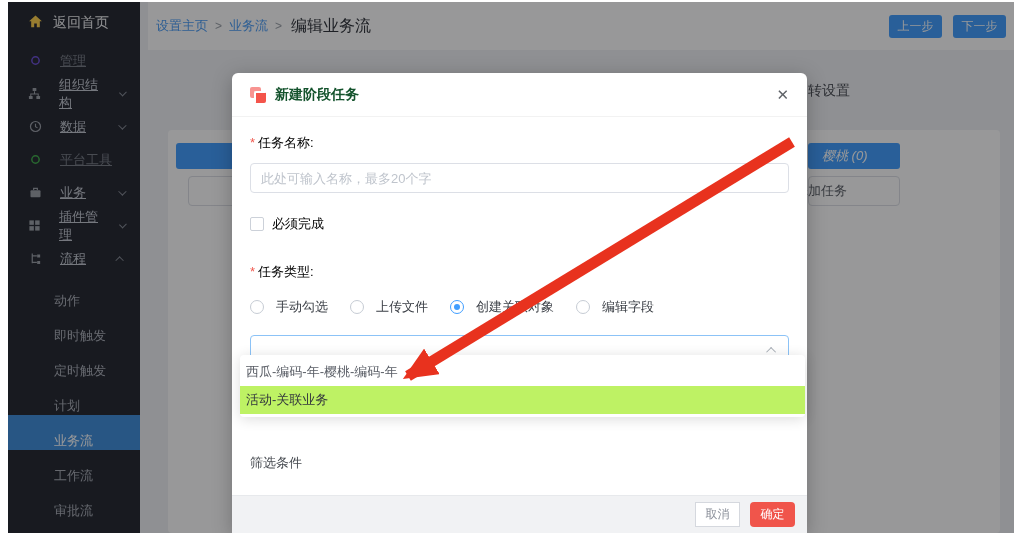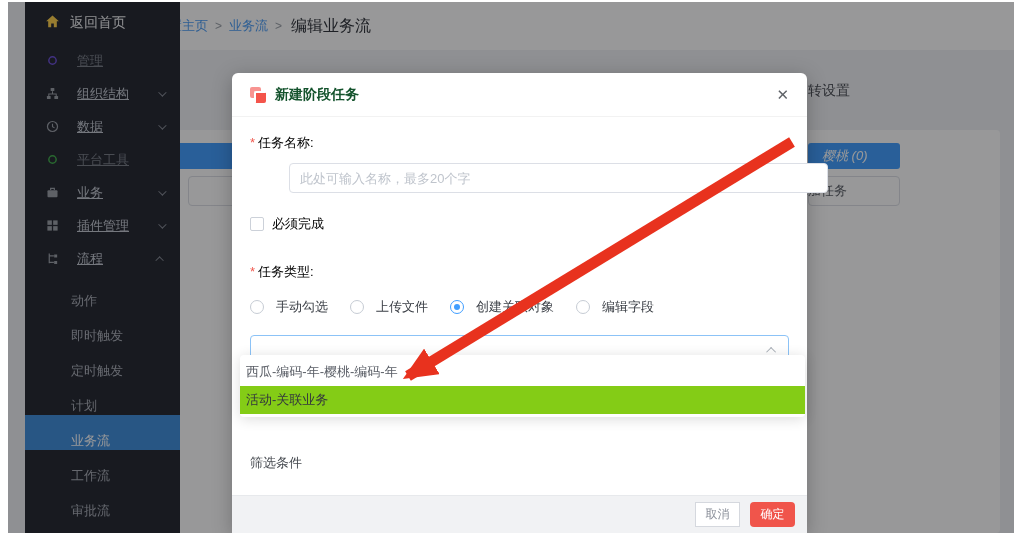--- a/index.html
+++ b/index.html
@@ -2,21 +2,21 @@
 <html><head>
 <meta charset="utf-8">
 <style>
   * { margin:0; padding:0; box-sizing:border-box; }
   html,body { width:1024px; height:535px; background:#fff; overflow:hidden;
     font-family:"Liberation Sans","DejaVu Sans",sans-serif; }
   #app { position:absolute; left:8px; top:2px; width:1006px; height:531px;
     background:#f0f2f5; overflow:hidden; }
 
   
-  .sidebar { position:absolute; left:17px; top:0; width:155px; height:100%;
+  .sidebar { position:absolute; left:0; top:0; width:132px; height:100%;
     background:#232730; z-index:10; }
   .sb-home { height:42px; display:flex; align-items:center; gap:10px;
     padding-left:20px; color:#f0f1f3; font-size:14px; cursor:pointer; }
   .sb-item { height:33px; display:flex; align-items:center; gap:18px;
     padding-left:20px; color:#c3c8d1; font-size:13px; cursor:pointer;text-decoration:underline; }
   .sb-item.section { color:#787d86; }
   .sb-item .ic { width:14px; height:14px; display:flex; align-items:center; justify-content:center; }
   .chev { width:6px; height:6px; border-right:1.5px solid #868b94;
     border-bottom:1.5px solid #868b94; margin-left:auto; margin-right:16px; }
   .chev.down { transform:rotate(45deg) translateY(-2px); }
@@ -68,41 +68,41 @@
     background:#f89491; border-radius:2px; }
   .m-ticon .b2 { position:absolute; right:0; bottom:0; width:12px; height:12px;
     background:#f4544b; border-radius:2px; border-left:2px solid #fff; border-top:2px solid #fff; }
   .m-title { margin-left:9px; font-size:14px; color:#14532d; font-weight:700; }
   .m-close { margin-left:auto; font-size:15px; color:#5f6368; cursor:pointer; }
   .m-body { position:relative; padding:16px 18px 0 18px; }
   .req { color:#f05a50; margin-right:3px; font-size:13px; }
   .f-label { font-size:13px; color:#000000; }
   .t-input { margin-top:11px; width:100%; height:30px; border:1px solid #dcdfe6;
     border-radius:4px; padding:0 10px; font-size:13px; color:#333; outline:none;
-    font-family:"Liberation Sans",sans-serif;margin-left:39px; }
+    font-family:"Liberation Sans",sans-serif; }
   .t-input::placeholder { color:#bfc4cc; }
   .chk-row { margin-top:22px; display:flex; align-items:center; gap:8px; cursor:pointer; }
   .chk-box { width:14px; height:14px; border:1px solid #ccd1d9; border-radius:2px; background:#fff; }
   .type-label { margin-top:29px; }
   .radio-row { margin-top:17px; display:flex; align-items:center; gap:22px; }
   .radio { display:flex; align-items:center; gap:12px; cursor:pointer; font-size:13px; color:#3c4047; }
   .r-dot { width:14px; height:14px; border-radius:50%; border:1px solid #c6ccd4;
     background:#fff; position:relative; }
   .radio.sel .r-dot { border-color:#409eff; }
   .radio.sel .r-dot::after { content:""; position:absolute; left:3px; top:3px;
     width:6px; height:6px; border-radius:50%; background:#409eff; }
   .sel-box { margin-top:19px; height:31px; border:1px solid #8cc3f7; border-radius:4px;
     display:flex; align-items:center; padding:0 12px; cursor:pointer; }
   .sel-chev { margin-left:auto; width:7px; height:7px; border-right:1.5px solid #aab0b8;
     border-bottom:1.5px solid #aab0b8; transform:rotate(-135deg) translateY(-2px); }
   .dd-panel { position:absolute; left:8px; right:2px; top:238px; background:#fff;
     border-radius:4px; box-shadow:0 2px 14px rgba(0,0,0,.14); padding:3px 0; z-index:5; }
   .dd-opt { height:28px; display:flex; align-items:center; padding:0 6px;
     font-size:13px; color:#5a5e66; cursor:pointer; white-space:nowrap; }
-  .dd-opt.hl { background:#84cc16; color:#33373d; }
+  .dd-opt.hl { background:#bef264; color:#33373d; }
   .filter-title { margin-top:88px; font-size:13px; color:#45494f; }
   .add-filter { margin-top:36px; display:inline-block; font-size:13px;
     color:#2d8cf0; cursor:pointer; }
   .m-foot { position:absolute; left:0; right:0; bottom:0; height:38px;
     background:#f1f2f4; border-top:1px solid #e7e9ec; border-radius:0;
     display:flex; align-items:center; justify-content:flex-end; gap:10px; padding:0 12px; }
   .btn-cancel { width:45px; height:25px; background:#fff; border:1px solid #d5d8de;
     border-radius:0; color:#8a8f99; font-size:12px; cursor:pointer;
     font-family:"Liberation Sans",sans-serif; }
   .btn-ok { width:45px; height:25px; background:#f0554b; border:none;
@@ -229,20 +229,24 @@
         <span>审批流</span>
       </div>
   </nav>
 
   <header class="header">
     <span class="crumb-link">设置主页</span>
     <span class="crumb-sep">&gt;</span>
     <span class="crumb-link">业务流</span>
     <span class="crumb-sep">&gt;</span>
     <span class="crumb-cur">编辑业务流</span>
+    <div class="hdr-btns">
+      <button class="hdr-btn">上一步</button>
+      <button class="hdr-btn">下一步</button>
+    </div>
   </header>
 
   <div class="content">
     <span class="bg-heading">转设置</span>
     <div class="card">
       <div class="tab-blue left"></div>
       <div class="btn-ghost left"></div>
       <div class="tab-blue right">
         <span>樱桃 (0)</span>
       </div>

